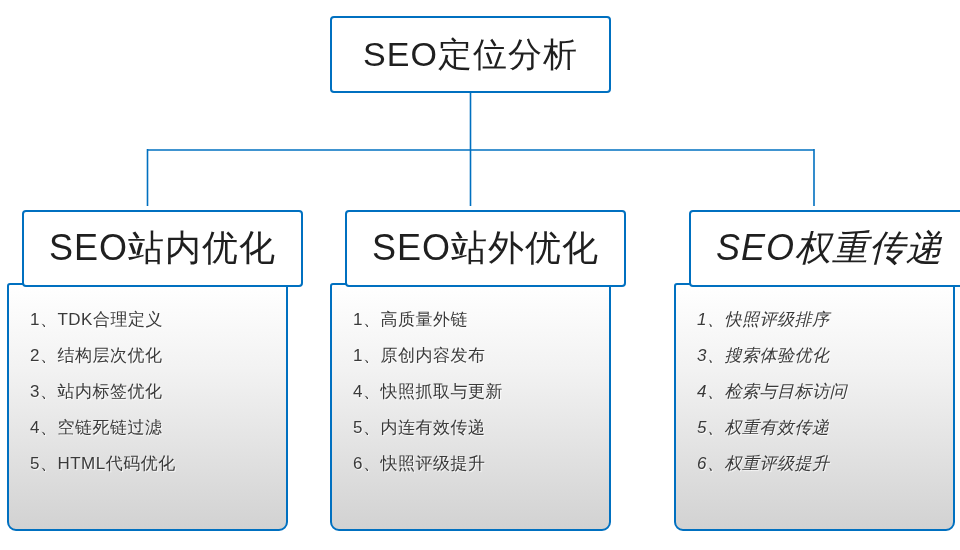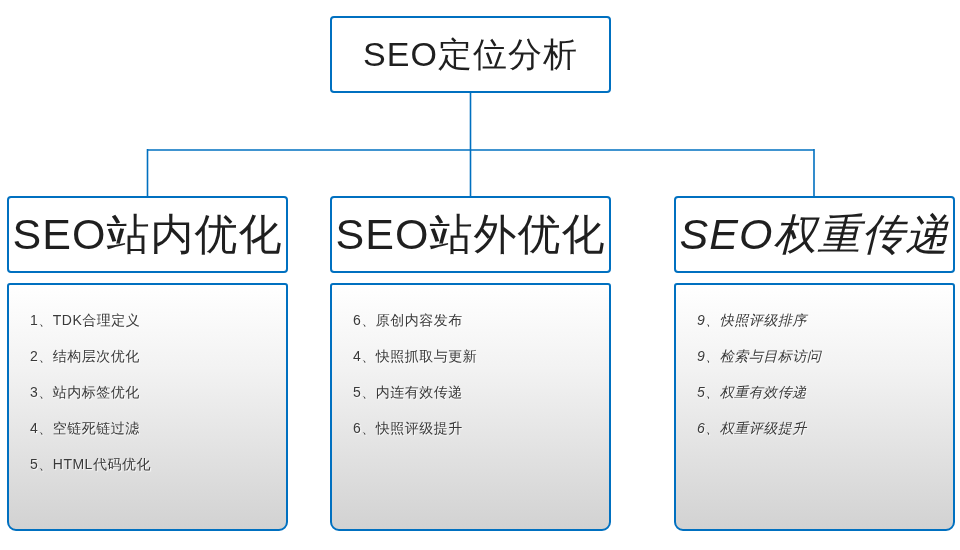--- a/index.html
+++ b/index.html
@@ -27,40 +27,41 @@
     display: flex; align-items: center; justify-content: center;
     color: #1f1f1f;
   }
   .root-node {
     left: 330px; top: 16px;
     width: 281px; height: 77px;
     font-size: 34px;
     letter-spacing: 1px;
   }
   .branch-header {
-    top: 196px; height: 77px;
-    font-size: 43px;
+    top: 210px; height: 77px;
+    font-size: 36px;
     letter-spacing: 1px;
     z-index: 2;
+    margin-left: 15px;
   }
   .branch-body {
     position: absolute;
     top: 283px; height: 248px;
     background: linear-gradient(to bottom, #ffffff 0%, #f2f2f2 35%, #e2e2e2 68%, #d2d2d2 100%);
     border: 2px solid #0070C0;
     border-radius: 3px 3px 9px 9px;
     padding: 17px 0 0 21px;
     z-index: 1;
   }
   .col-1 .branch-header, .col-1 .branch-body { left: 7px;   width: 281px; }
   .col-2 .branch-header, .col-2 .branch-body { left: 330px; width: 281px; align-items: center; }
   .col-3 .branch-header, .col-3 .branch-body { left: 674px; width: 281px; font-style: italic; }
   .item-list { list-style: none; }
   .item-list li {
-    font-size: 14px;
+    font-size: 17px;
     line-height: 36px;
     color: #3a3a3a;
     letter-spacing: 0.5px;
     white-space: nowrap;
     text-shadow: 1px 1px 1px rgba(255,255,255,0.9);
   }
 </style>
 </head>
 <body>
 
@@ -92,35 +93,37 @@
       </ul>
     </div>
   </div>
 
   <div class="branch col-2">
     <div class="node branch-header">
       <span>SEO站外优化</span>
     </div>
     <div class="branch-body">
       <ul class="item-list">
-        <li>6、原创内容发布</li>
+        <li>1、高质量外链</li>
+        <li>1、原创内容发布</li>
         <li>4、快照抓取与更新</li>
         <li>5、内连有效传递</li>
         <li>6、快照评级提升</li>
       </ul>
     </div>
   </div>
 
   <div class="branch col-3">
     <div class="node branch-header">
       <span>SEO权重传递</span>
     </div>
     <div class="branch-body">
       <ul class="item-list">
-        <li>9、快照评级排序</li>
-        <li>9、检索与目标访问</li>
+        <li>1、快照评级排序</li>
+        <li>3、搜索体验优化</li>
+        <li>4、检索与目标访问</li>
         <li>5、权重有效传递</li>
         <li>6、权重评级提升</li>
       </ul>
     </div>
   </div>
 
 </div>
 
 </body></html>

